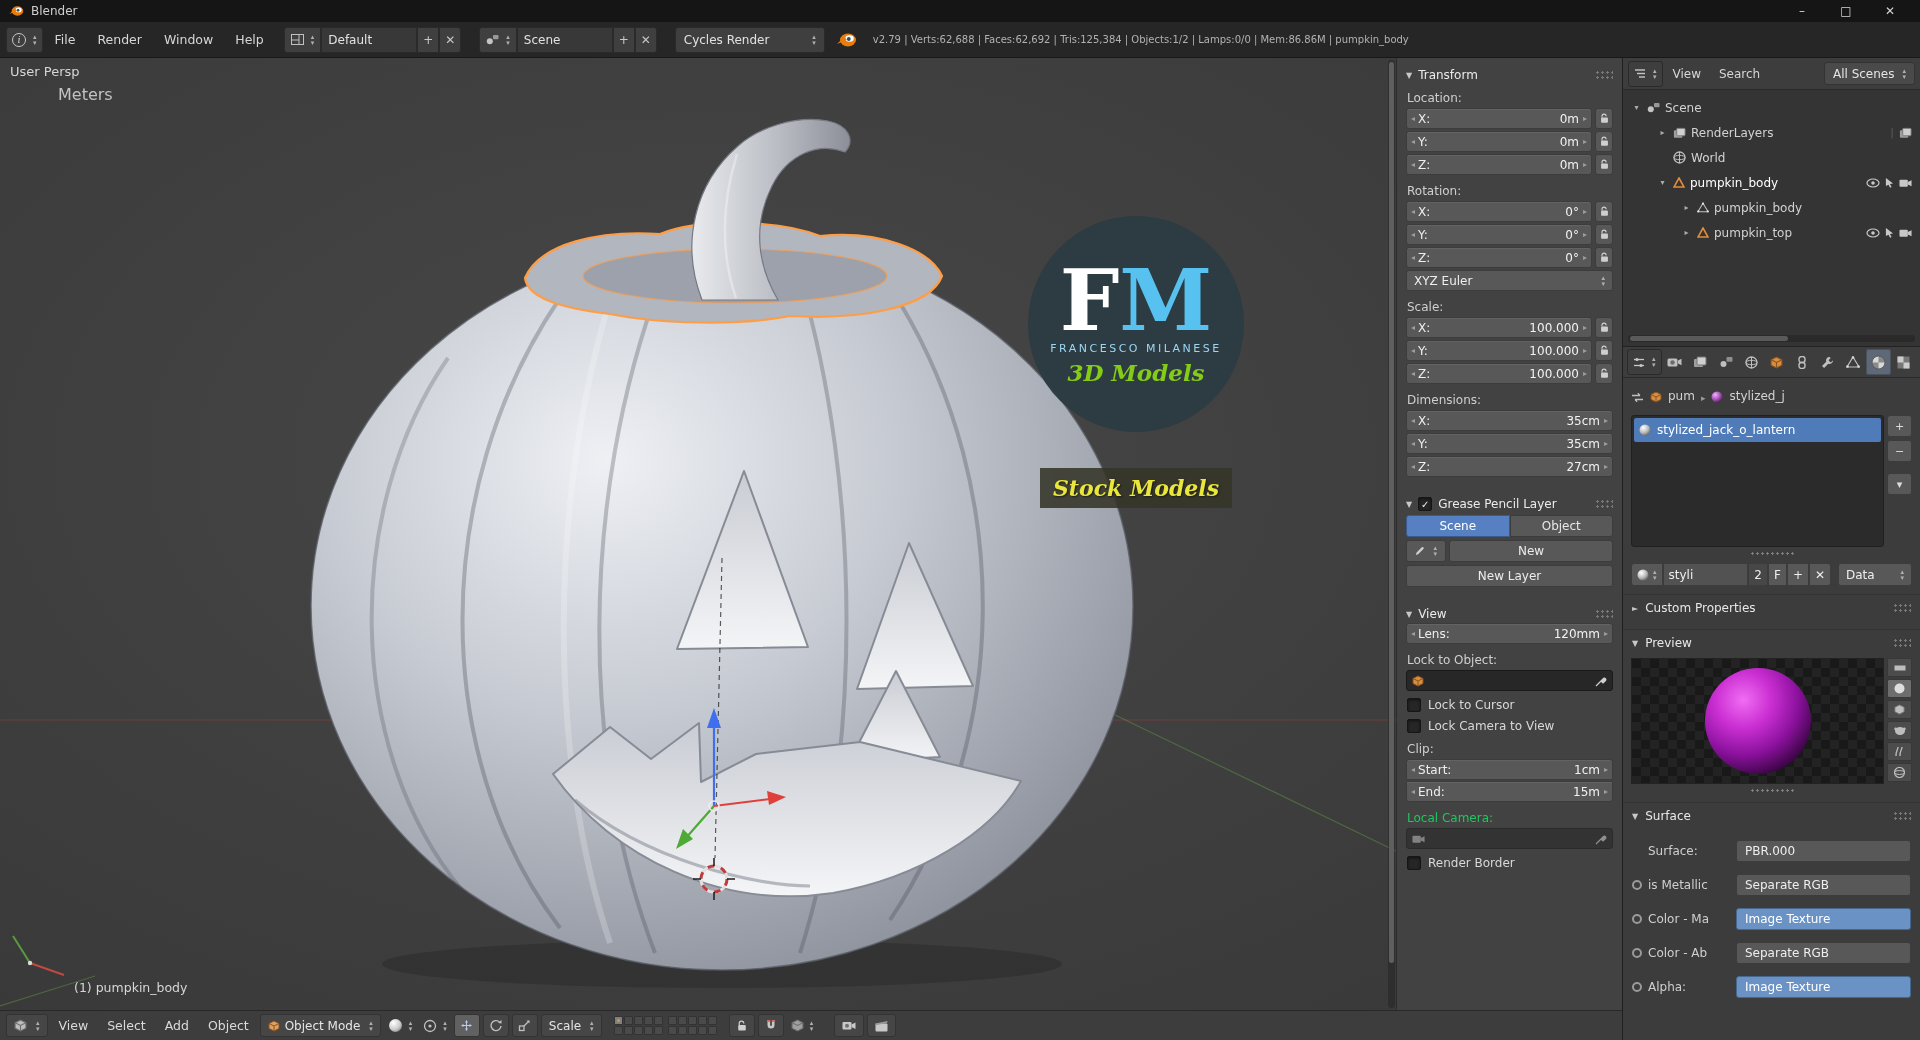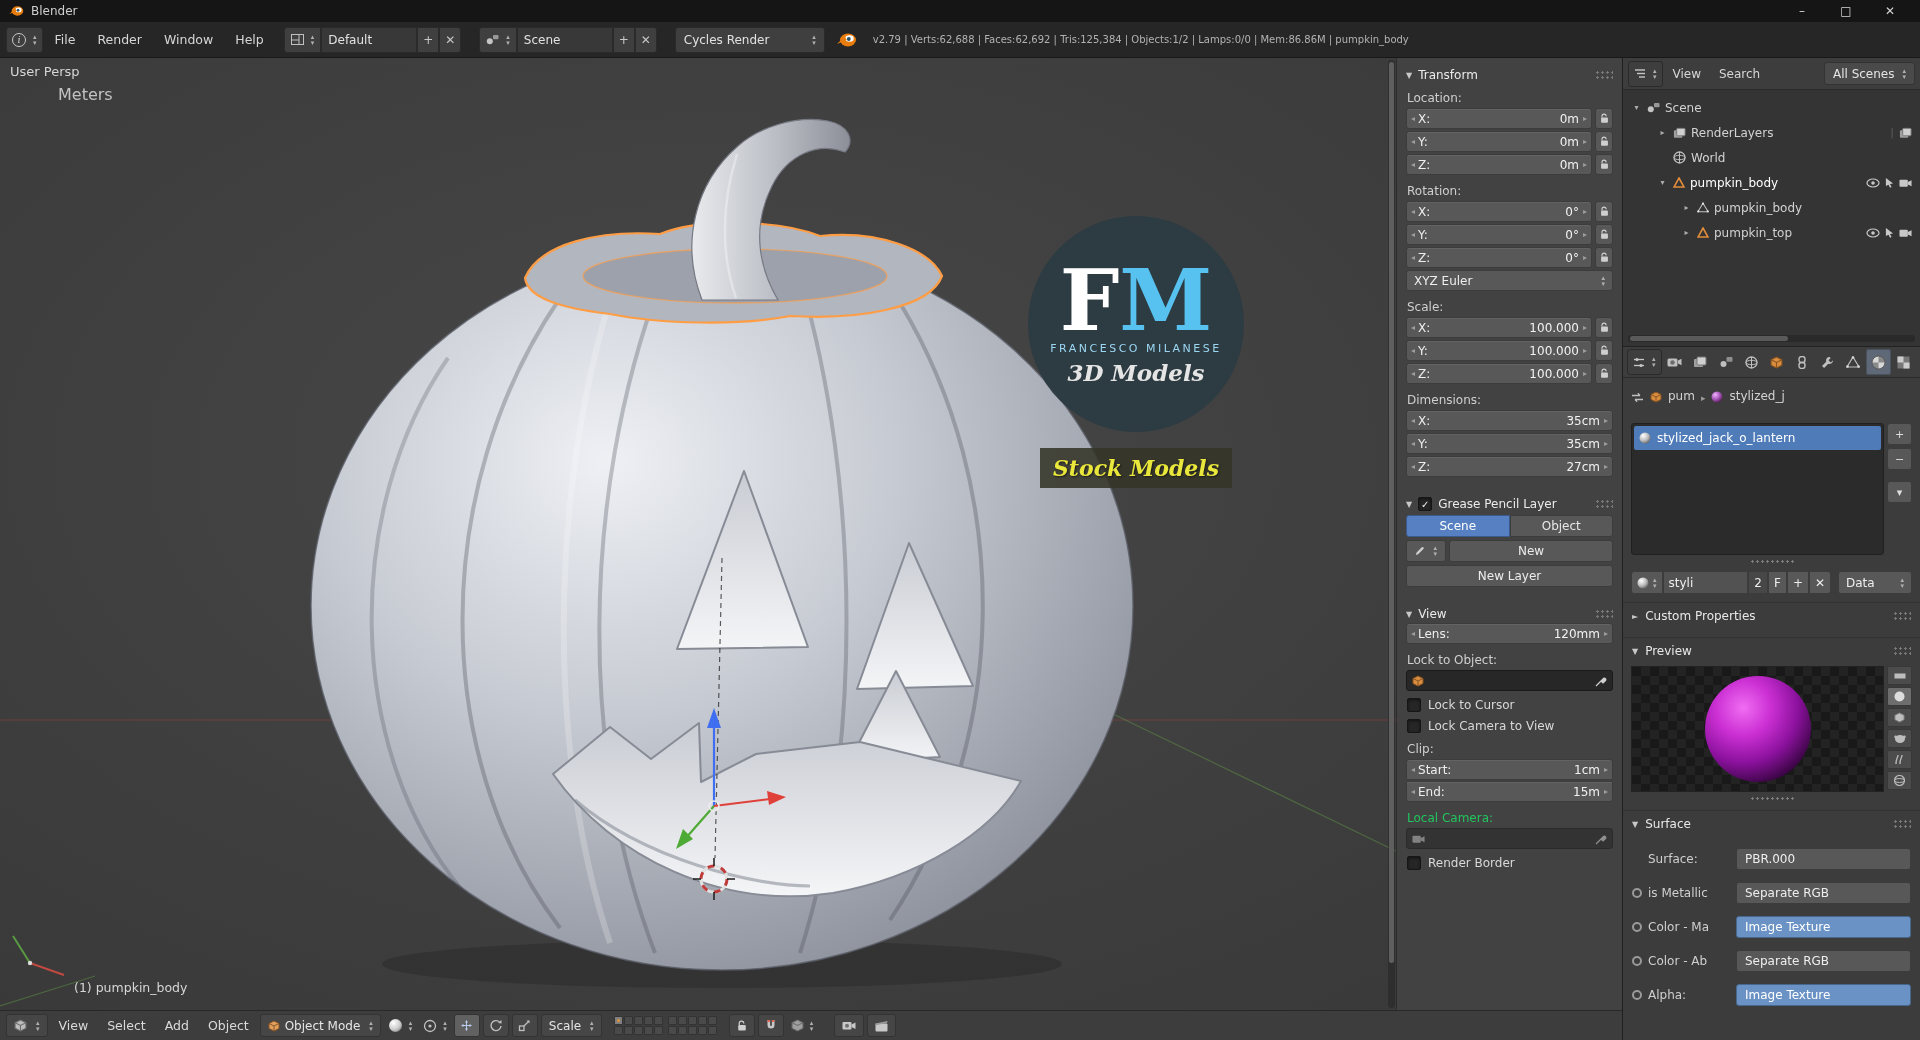--- a/index.html
+++ b/index.html
@@ -32,22 +32,22 @@
 .viewport{position:absolute;left:0;top:58px;width:1622px;height:952px;background:radial-gradient(ellipse at 44% 42%, #484848 0%, #3d3d3d 65%, #383838 100%);overflow:hidden;}
 .vp-view{position:absolute;left:10px;top:6px;font-size:13px;color:#d6d6d6;}
 .vp-units{position:absolute;left:10px;top:27px;font-size:16px;color:#c2c2c2;margin-left:48px;}
 .vp-obj{position:absolute;left:74px;top:922px;font-size:12.5px;color:#d6d6d6;}
 
 .wm-circle{position:absolute;left:1028px;top:158px;width:216px;height:216px;border-radius:50%;background:rgba(44,58,66,0.94);display:flex;flex-direction:column;align-items:center;justify-content:center;text-align:center;}
 .wm-fm{font-family:"DejaVu Serif",serif;font-size:84px;line-height:76px;font-weight:bold;}
 .wm-f{color:#ffffff;}
 .wm-m{color:#57c2ef;}
 .wm-name{font-size:11px;letter-spacing:2.5px;color:#9bd7f3;margin-top:3px;white-space:nowrap;}
-.wm-sub{font-family:"DejaVu Serif",serif;font-style:italic;font-weight:bold;font-size:23px;color:#e5e5e5;margin-top:4px;}
-.wm-badge{position:absolute;left:1040px;top:390px;width:192px;height:40px;background:rgba(52,52,40,0.88);display:flex;align-items:center;justify-content:center;font-family:"DejaVu Serif",serif;font-style:italic;font-weight:bold;font-size:22px;color:#e9e73b;text-shadow:1px 1px 2px #1a1a1a;}
+.wm-sub{font-family:"DejaVu Serif",serif;font-style:italic;font-weight:bold;font-size:23px;color:#84cc16;margin-top:4px;}
+.wm-badge{position:absolute;left:1040px;top:410px;width:192px;height:40px;background:rgba(52,52,40,0.88);display:flex;align-items:center;justify-content:center;font-family:"DejaVu Serif",serif;font-style:italic;font-weight:bold;font-size:22px;color:#e9e73b;text-shadow:1px 1px 2px #1a1a1a;}
 
 .vscroll{position:absolute;right:227px;top:2px;bottom:2px;width:7px;background:rgba(25,25,25,0.35);border-radius:3px;}
 .vthumb{position:absolute;left:1px;right:1px;top:2px;height:95%;background:#5f5f5f;border-radius:3px;}
 
 
 .npanel{position:absolute;top:0;right:0;bottom:0;width:226px;background:#424242;border-left:1px solid #2c2c2c;padding:5px 9px;font-size:12px;color:#d8d8d8;overflow:hidden;}
 .phead{display:flex;align-items:center;gap:6px;margin:5px 0 2px;}
 .phead.gap{margin-top:20px;}
 .ptitle{color:#ebebeb;}
 .tri{font-size:8px;color:#c8c8c8;}
@@ -88,21 +88,21 @@
 .tsep{color:#5c5c5c;font-size:11px;}
 .out-hscroll{position:absolute;bottom:4px;left:5px;right:5px;height:7px;background:#2a2a2a;border-radius:3px;}
 .out-hthumb{position:absolute;left:2px;top:1px;width:55%;height:5px;background:#5a5a5a;border-radius:3px;}
 
 .props{position:absolute;left:0;top:289px;right:0;bottom:0;background:#3c3c3c;overflow:hidden;}
 .props-header{height:31px;background:#3d3d3d;border-bottom:1px solid #2b2b2b;display:flex;align-items:center;padding:0 4px;gap:1px;}
 .ptab{width:25px;height:26px;display:flex;align-items:center;justify-content:center;border-radius:3px;}
 .ptab.active{background:#5e6877;box-shadow:inset 0 0 0 1px #49525f;}
 .crumbs{height:27px;display:flex;align-items:flex-end;gap:6px;padding:2px 8px;color:#d2d2d2;}
 .crumbsep{color:#9a9a9a;font-size:9px;}
-.slotwrap{display:flex;gap:3px;margin:18px 8px 0;}
+.slotwrap{display:flex;gap:3px;margin:10px 8px 0;}
 .slotlist{flex:1;height:132px;background:#2b2b2b;border:1px solid #202020;border-radius:3px;padding:2px;}
 .slotrow{height:24px;display:flex;align-items:center;gap:6px;padding:0 5px;background:#4f7bb8;border-radius:2px;color:#fff;}
 .slotbtns{width:25px;display:flex;flex-direction:column;gap:3px;}
 .sbtn{height:22px;background:#585858;border:1px solid #3c3c3c;border-radius:3px;display:flex;align-items:center;justify-content:center;color:#ddd;font-size:11px;}
 .sbtn.gap{margin-top:8px;}
 .listgrip{width:44px;height:6px;margin:4px auto 0;background-image:radial-gradient(circle,#7c7c7c 1px,transparent 1.3px);background-size:5px 5px;}
 .dbrow{display:flex;margin:6px 8px 0;height:23px;align-items:center;}
 .dbseg{height:23px;background:#585858;border:1px solid #3c3c3c;display:flex;align-items:center;justify-content:center;padding:0 5px;color:#eee;}
 .dbseg.icon{border-radius:3px 0 0 3px;}
 .dbseg.namef{flex:1;justify-content:flex-start;background:#525252;}

